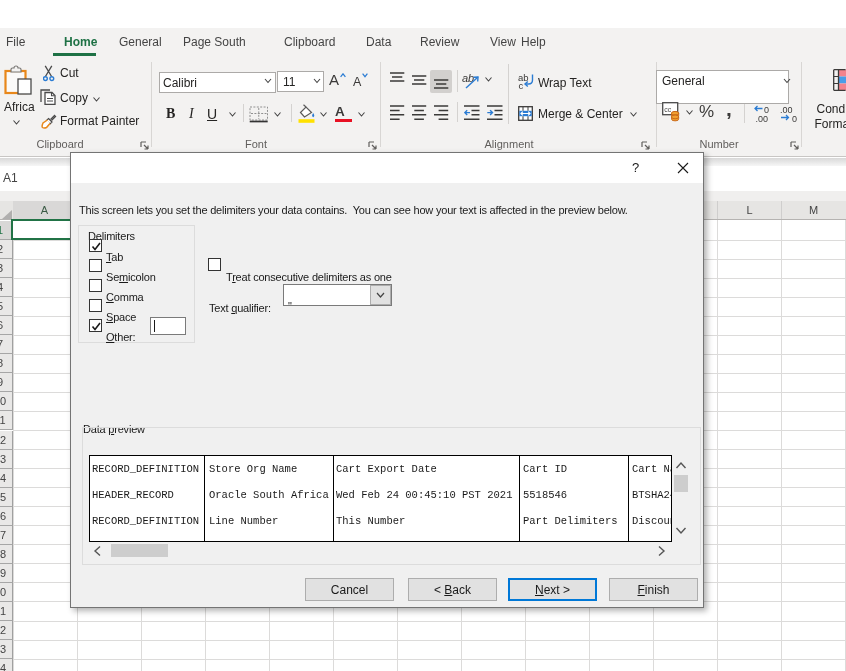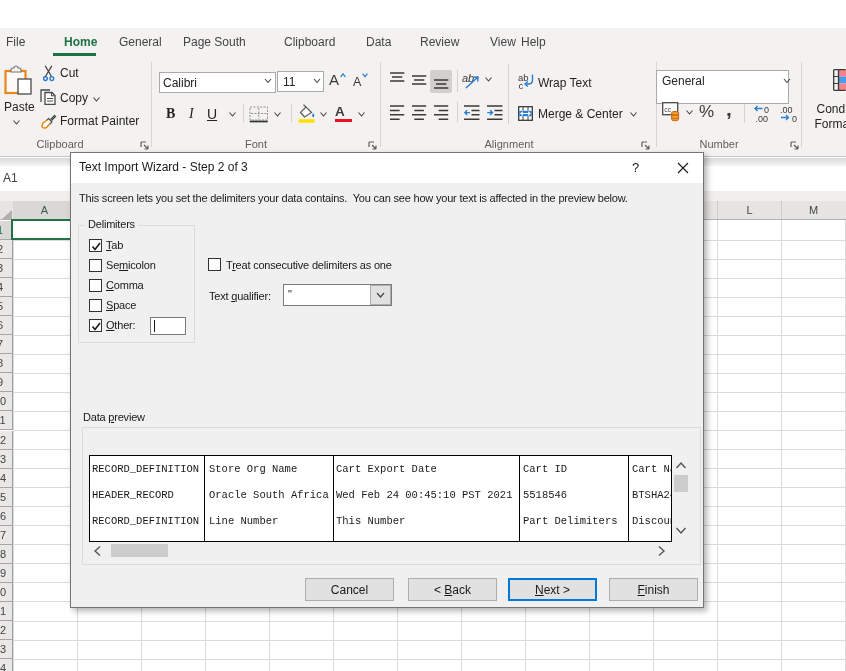--- a/index.html
+++ b/index.html
@@ -42,21 +42,21 @@
 .rowhdr { position:absolute; left:-12px; width:25px; height:20px; background:#e9e8e7; border-bottom:1px solid #a6a6a6; border-right:1.5px solid #a0a0a0; font-size:11px; color:#444; text-align:center; padding-top:3px; overflow:hidden; }
 .vline { position:absolute; top:0; width:1px; height:451px; background:#dcdbda; }
 .hline { position:absolute; left:13px; width:833px; height:1px; background:#dcdbda; }
 
 
 #dialog { position:absolute; left:70px; top:152px; width:634px; height:456px; background:#f0f0f0; border:1px solid #747474; box-shadow:3px 3px 6px rgba(0,0,0,0.3); }
 #dlg-title { position:absolute; left:0; top:0; width:632px; height:30px; background:#ffffff; }
 #dlg-title .t { position:absolute; left:8px; top:7px; font-size:12px; color:#1a1a1a; }
 #dlg-title .q { position:absolute; left:561px; top:7px; font-size:13px; color:#1a1a1a; }
 
-.dtext { position:absolute; font-size:11px; letter-spacing:-0.2px; color:#1a1a1a; }
+.dtext { position:absolute; font-size:11px; letter-spacing:-0.2px; color:#1a1a1a;margin-top:12px; }
 .gbox { position:absolute; border:1px solid #dcdcdc; }
 .cb { position:absolute; width:13px; height:13px; background:#fff; border:1px solid #333; }
 .cb svg { position:absolute; left:0px; top:0px; }
 u { text-decoration:underline; }
 .btn { position:absolute; width:89px; height:23px; background:#e1e1e1; border:1px solid #adadad; font-size:12px; color:#1a1a1a; text-align:center; padding-top:4px; }
 .btn.focus { border:2px solid #0078d7; padding-top:3px; }
 #preview-table { position:absolute; left:18px; top:301.5px; width:583px; height:87px; background:#fff; border:1px solid #000; font-family:"Liberation Mono", monospace; font-size:10.5px; color:#1a1a1a; overflow:hidden; }
 .pcol { position:absolute; top:0; width:1px; height:87px; background:#000; }
 .prow { position:absolute; white-space:pre; }
 </style>
@@ -127,21 +127,21 @@
   <div class="abs" style="left:456.5px;top:13px;width:1px;height:22px;background:#d4d2d0"></div>
   <div class="abs" style="left:457px;top:45px;width:1px;height:20px;background:#d4d2d0"></div>
   <div class="abs" style="left:507.5px;top:7px;width:1px;height:60px;background:#d4d2d0"></div>
   <div class="abs" style="left:744px;top:43px;width:1px;height:23px;background:#d4d2d0"></div>
 
   <svg class="abs" style="left:4px;top:8px" width="28" height="30" viewBox="0 0 28 30">
     <rect x="1.5" y="6" width="20" height="22" fill="#fbfaf9" stroke="#e8871a" stroke-width="2.2"></rect>
     <path d="M7 7 v-2.5 a1.5 1.5 0 0 1 1.5 -1.5 h1.5 a2 2 0 0 1 4 0 h1.5 a1.5 1.5 0 0 1 1.5 1.5 v2.5 z" fill="#f3f2f1" stroke="#7a7876" stroke-width="1.2"></path>
     <rect x="14" y="14" width="13" height="15" fill="#fff" stroke="#4a4a4a" stroke-width="1.3"></rect>
   </svg>
-  <div class="rtext" style="left:4px;top:43px">Paste</div>
+  <div class="rtext" style="left:4px;top:43px">Africa</div>
   <svg class="abs" style="left:12.5px;top:63px" width="7" height="5" viewBox="0 0 7 5">
       <path d="M0.5 0.5 L3.5 4 L6.5 0.5" fill="none" stroke="#444" stroke-width="1.1"></path>
     </svg>
 
   <svg class="abs" style="left:43px;top:8px" width="12" height="17" viewBox="0 0 12 17">
     <path d="M2.2 0.8 L8.6 11.5 M8.8 0.8 L2.4 11.5" stroke="#4a4a4a" stroke-width="1.3"></path>
     <circle cx="2.4" cy="13.6" r="1.9" fill="none" stroke="#2b7cd3" stroke-width="1.4"></circle>
     <circle cx="8.8" cy="13.6" r="1.9" fill="none" stroke="#2b7cd3" stroke-width="1.4"></circle>
   </svg>
   <div class="rtext" style="left:60px;top:9px">Cut</div>
@@ -404,21 +404,20 @@
     <div class="rowhdr" style="top: 362.9px; height: 19.05px;">20</div>
     <div class="rowhdr" style="top: 381.95px; height: 19.05px;">21</div>
     <div class="rowhdr" style="top: 401px; height: 19.05px;">22</div>
     <div class="rowhdr" style="top: 420.05px; height: 19.05px;">23</div>
     <div class="rowhdr" style="top: 439.1px; height: 19.05px;">24</div>
   </div>
 <div id="selection" class="abs" style="left:11px;top:219px;width:66px;height:21px;border:2px solid #217346;background:#fff"></div>
 
 <div id="dialog">
   <div id="dlg-title">
-    <div class="t">Text Import Wizard - Step 2 of 3</div>
     <div class="q">?</div>
     <svg class="abs" style="left:606px;top:9px" width="12" height="12" viewBox="0 0 12 12">
         <path d="M1 1 L11 11 M11 1 L1 11" stroke="#1a1a1a" stroke-width="1.1"></path>
       </svg>
   </div>
   <div class="dtext" style="left:8px;top:38.5px">This screen lets you set the delimiters your data contains.&nbsp; You can see how your text is affected in the preview below.</div>
 
   <div class="gbox" style="left:7px;top:71.5px;width:117px;height:118px"></div>
   <div class="dtext" style="left:14px;top:65px;background:#f0f0f0;padding:0 3px">Delimiters</div>
 

